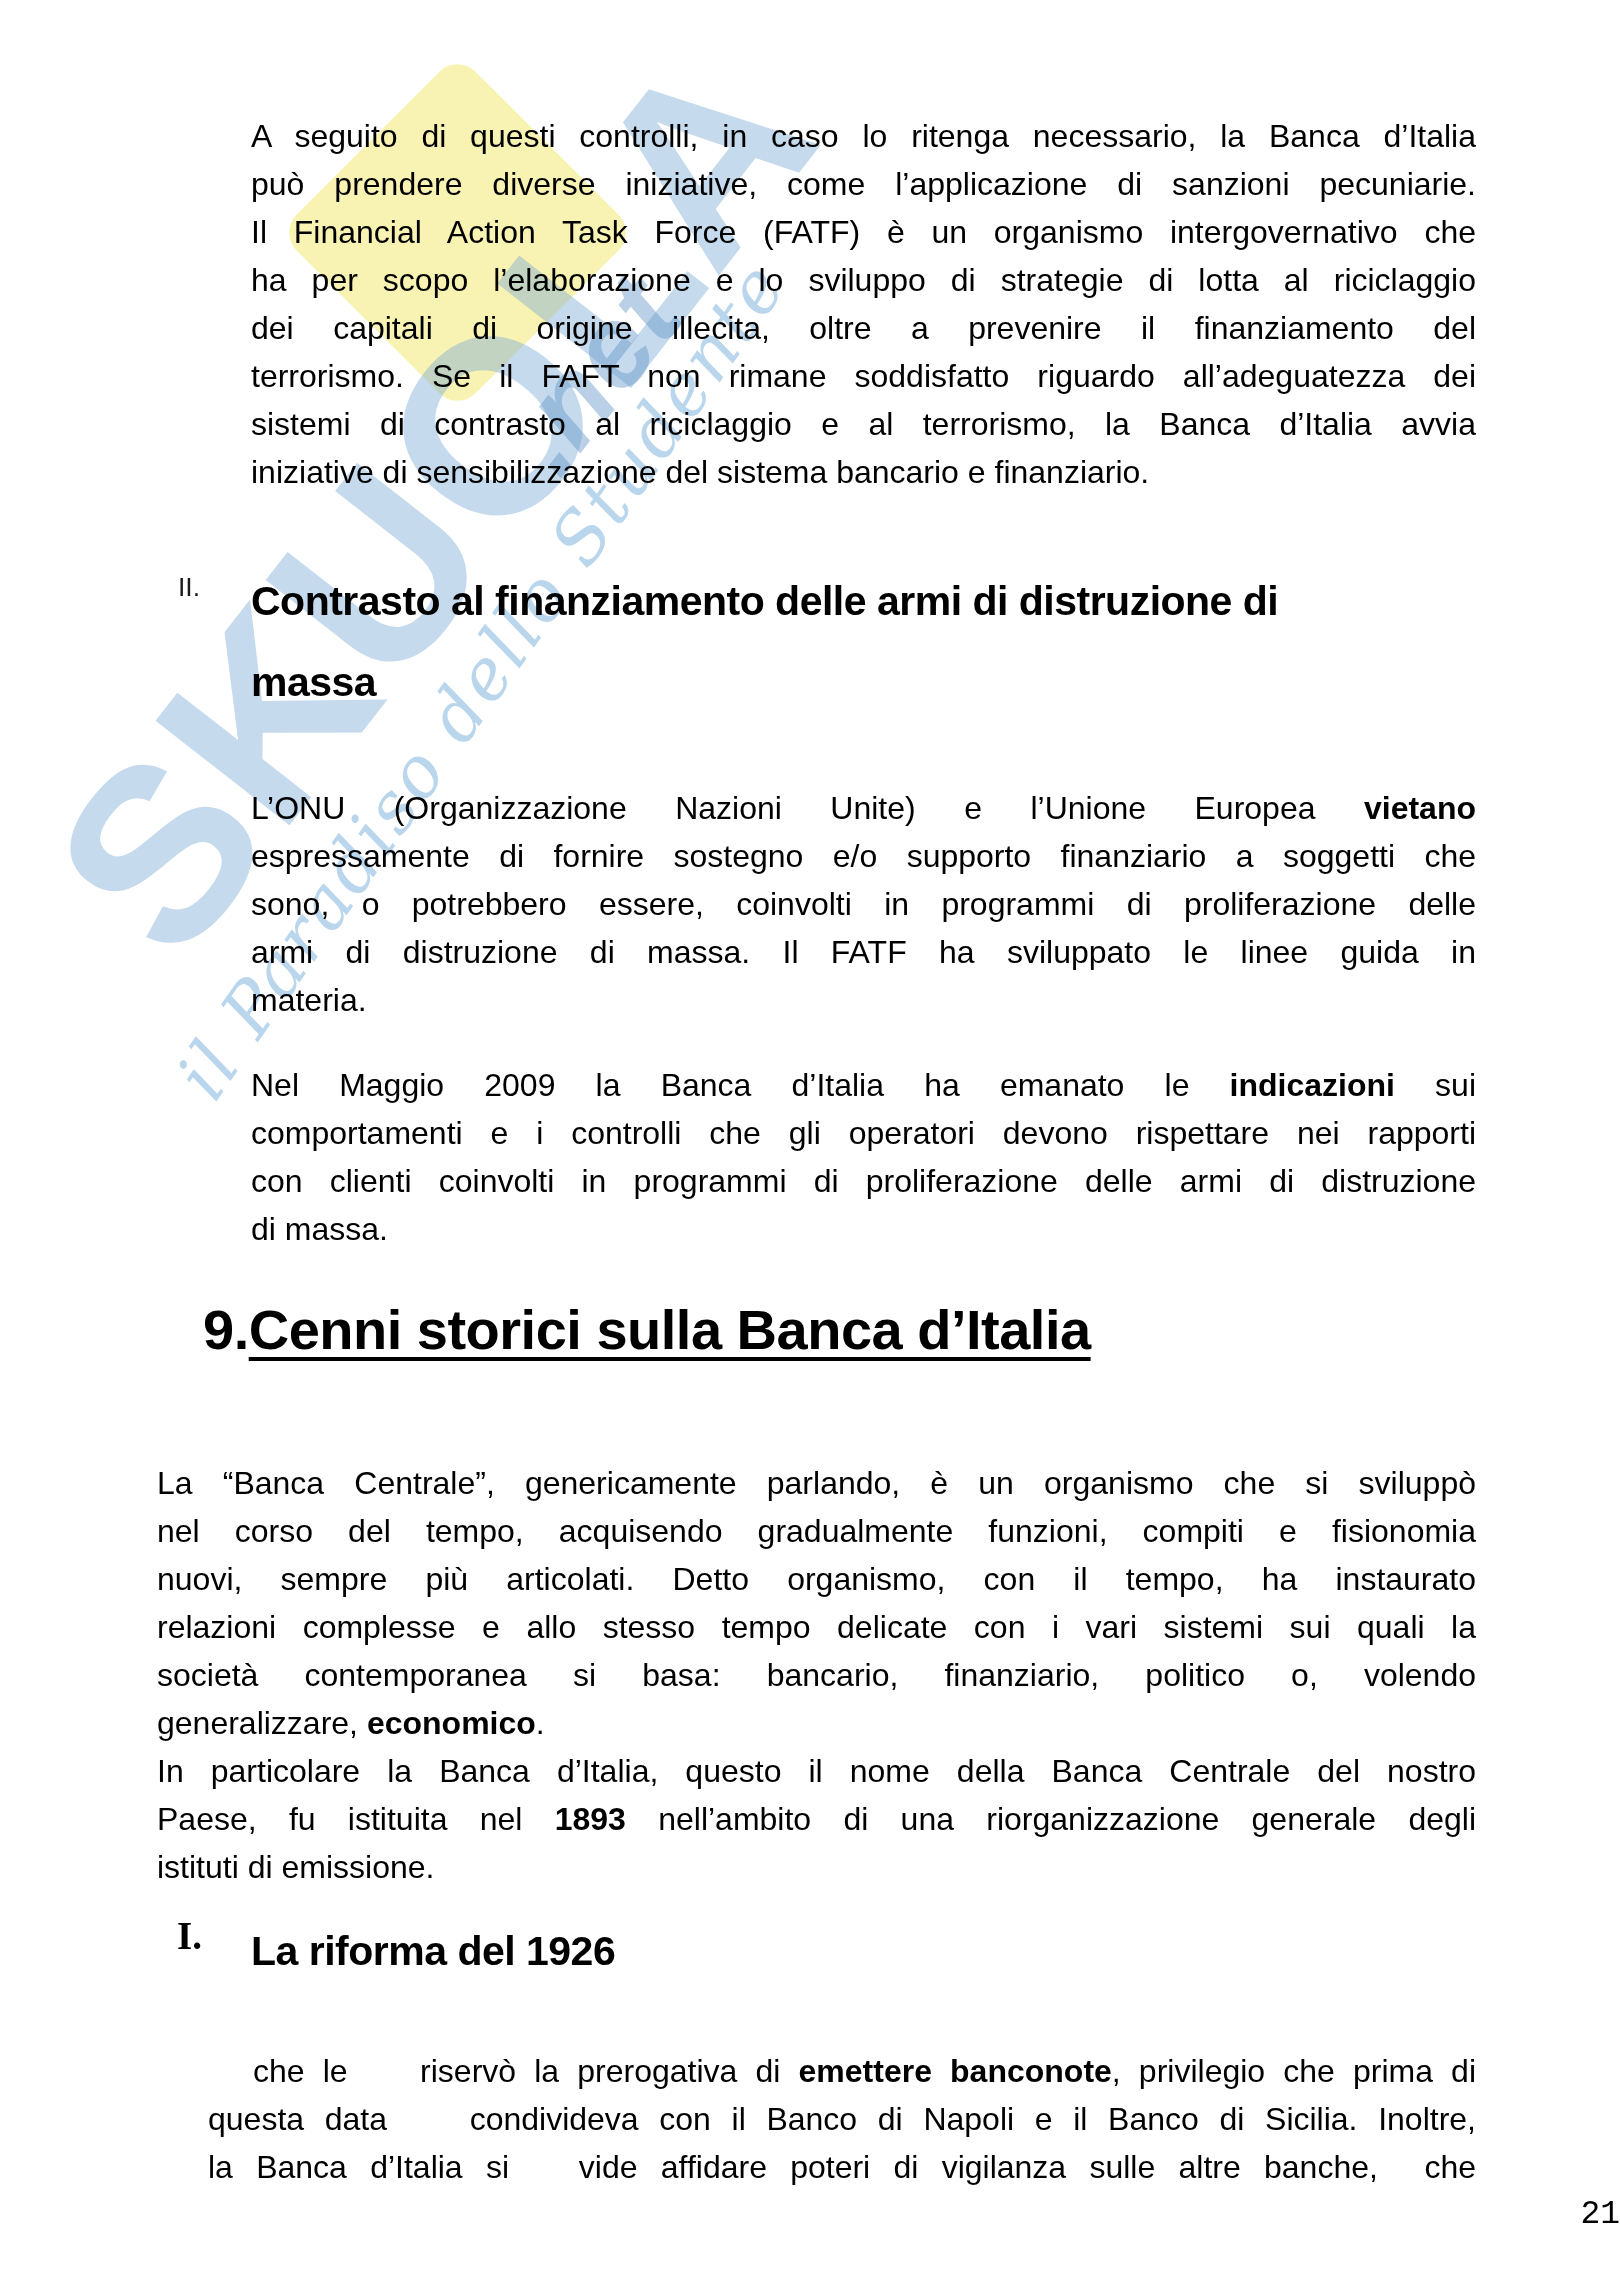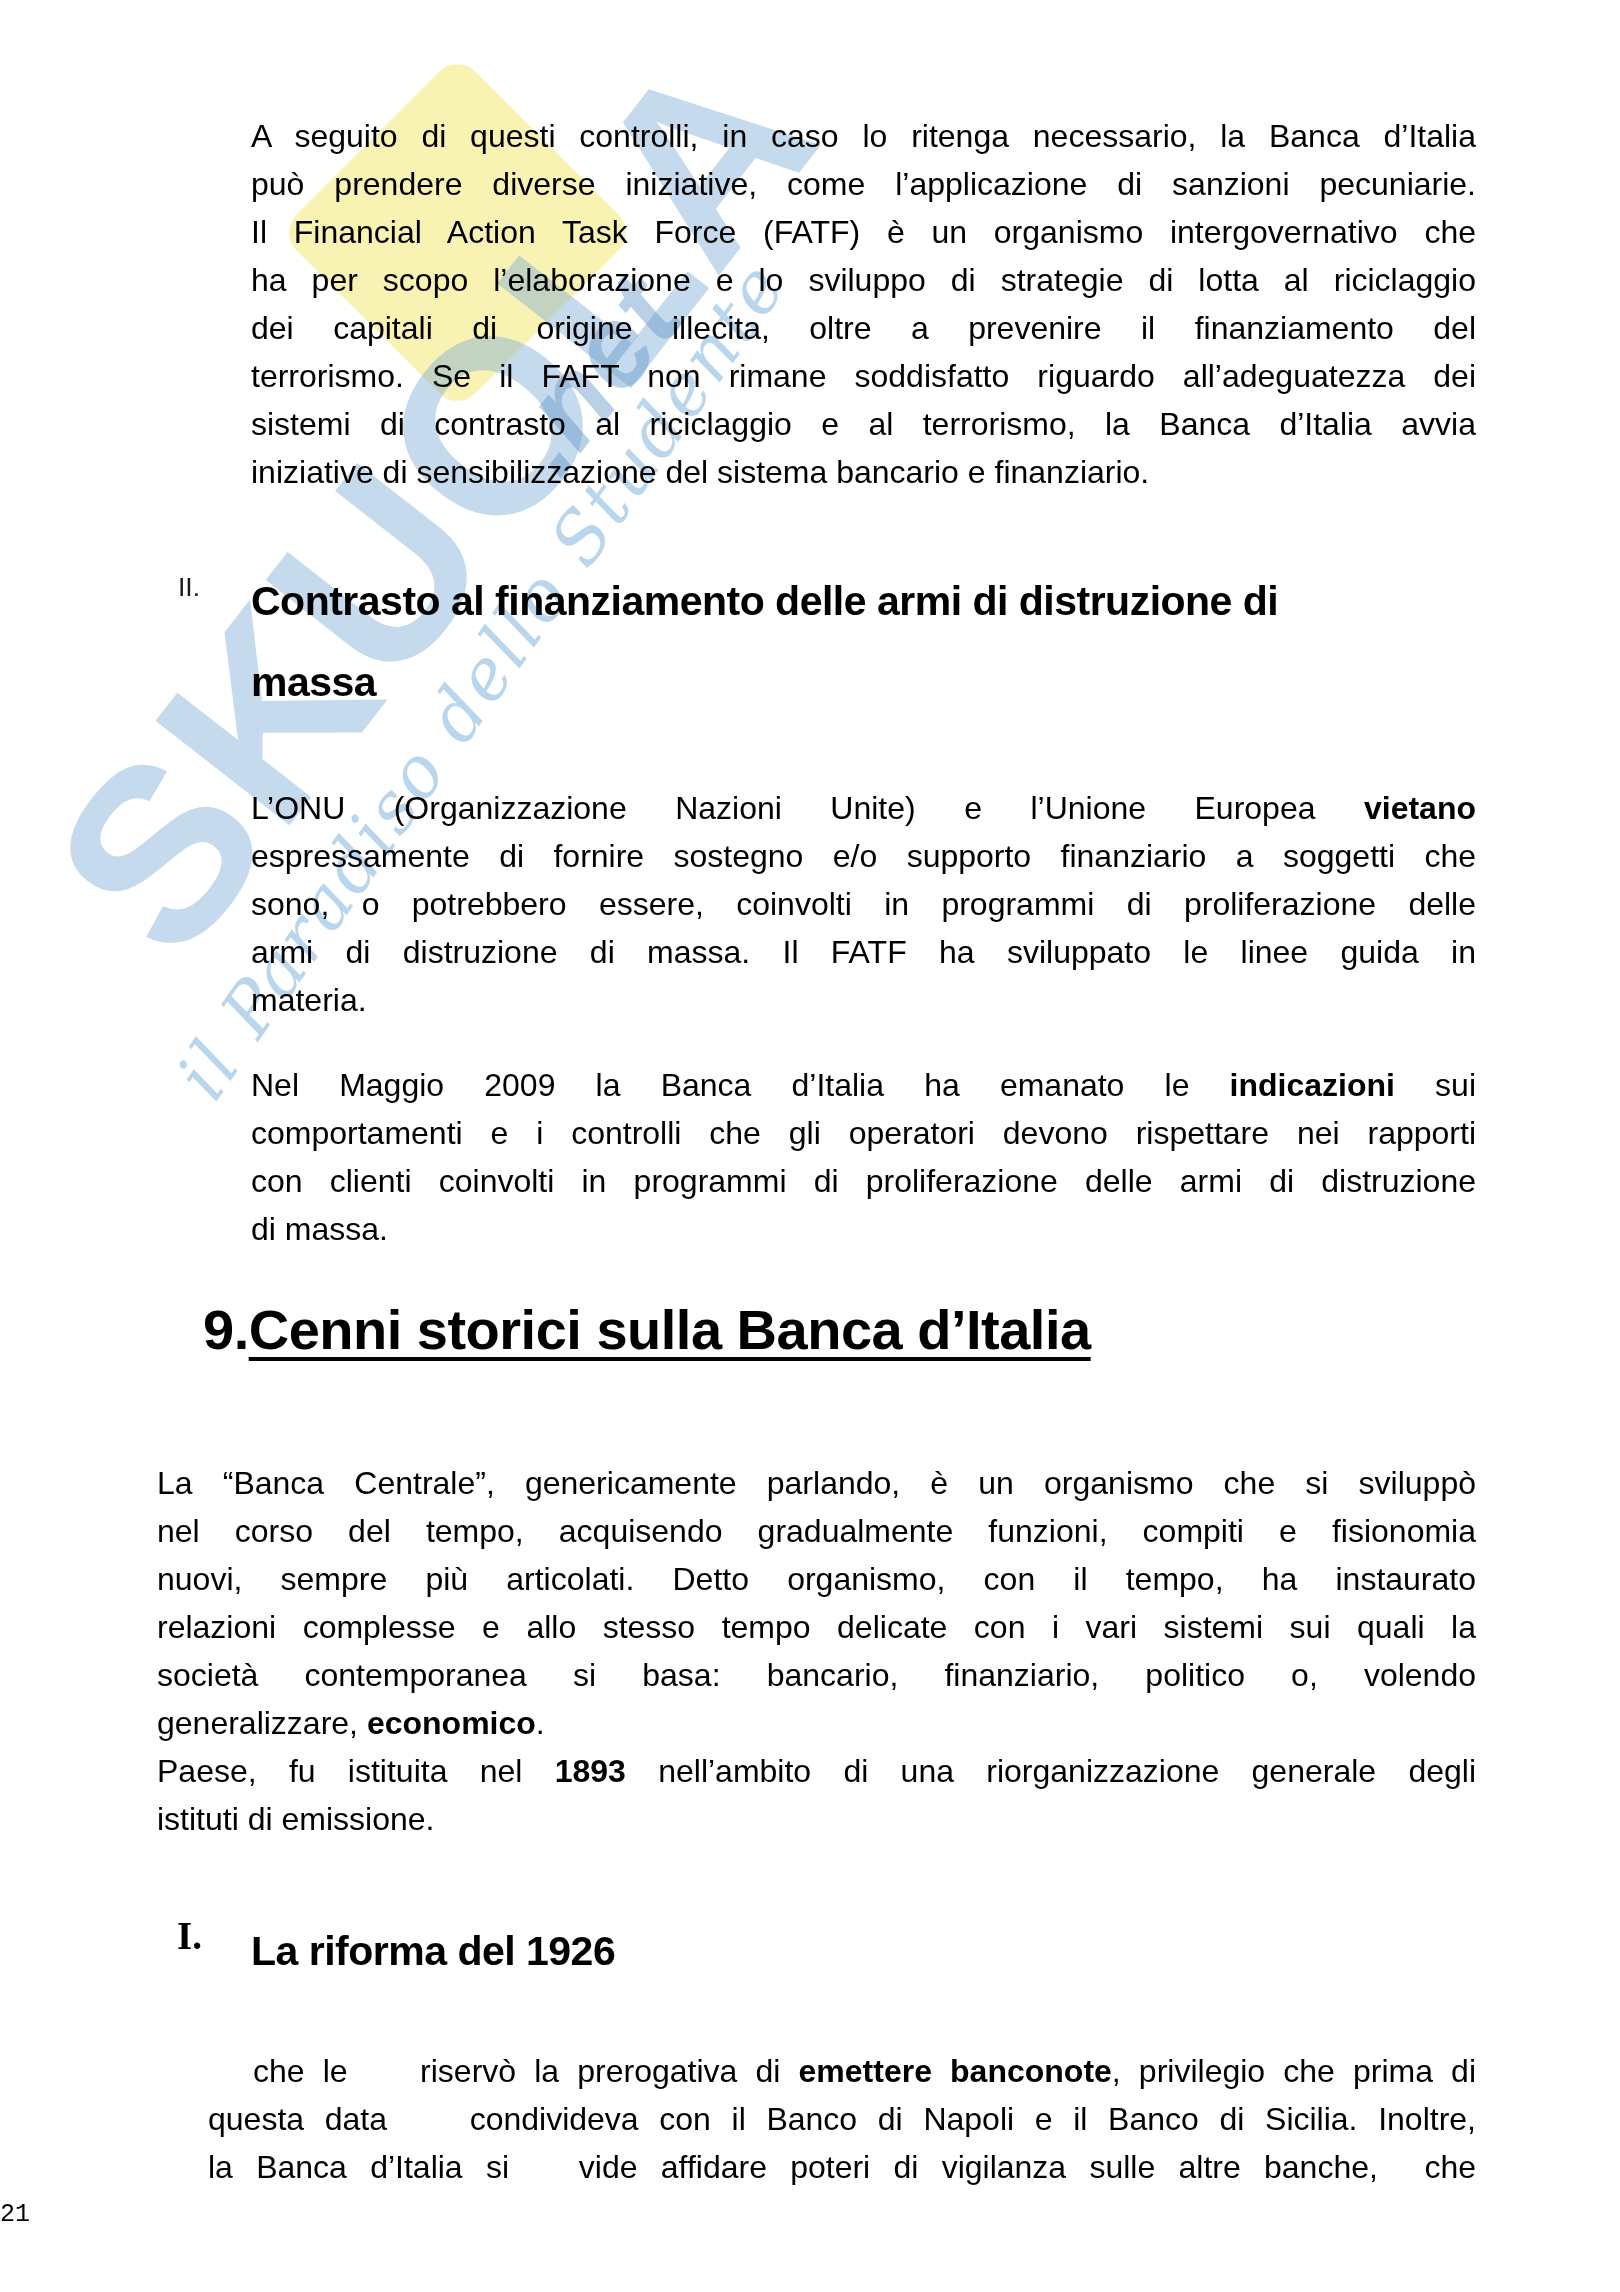--- a/index.html
+++ b/index.html
@@ -66,23 +66,23 @@
     font-family:"Liberation Serif", serif; font-weight:bold;
     font-size:39px; letter-spacing:0; line-height:1.2;
   }
   .h-main { position:absolute; z-index:2; left:203px;
             font-weight:bold; font-size:56px; line-height:55px; letter-spacing:-0.5px; }
   .h-main .h-title { text-decoration:underline; text-decoration-thickness:3.9px; text-underline-offset:7.8px; }
 
   
   .pagenum {
     position:absolute; z-index:2; left:0; width:1620px; top:2198px;
-    text-align:left;
+    text-align:right;
     font-family:"Liberation Mono", monospace;
-    font-size:25px; line-height:33px;
+    font-size:33px; line-height:33px;
   }
 </style>
 </head>
 <body>
 
 <div class="page">
 
   <div class="wm">
     <div class="wm-diamond"></div>
     <div class="wm-brand">SKUOLA</div>
@@ -128,20 +128,21 @@
 
   <div class="txt block-b" style="top:1423px">
       <div class="tline">La “Banca Centrale”, genericamente parlando, è un organismo che si sviluppò</div>
       <div class="tline">nel corso del tempo, acquisendo gradualmente funzioni, compiti e fisionomia</div>
       <div class="tline">nuovi, sempre più articolati. Detto organismo, con il tempo, ha instaurato</div>
       <div class="tline">relazioni complesse e allo stesso tempo delicate con i vari sistemi sui quali la</div>
       <div class="tline">società contemporanea si basa: bancario, finanziario, politico o, volendo</div>
       <div class="tline tlast">generalizzare, <b>economico</b>.</div>
     </div>
   <div class="txt block-b" style="top:1711px">
+      <div class="tline">In particolare la Banca d’Italia, questo il nome della Banca Centrale del nostro</div>
       <div class="tline">Paese, fu istituita nel <b>1893</b> nell’ambito di una riorganizzazione generale degli</div>
       <div class="tline tlast">istituti di emissione.</div>
     </div>
 
   <div class="h-list" style="top:1911px">
     <span class="h-marker-serif">I.</span>
     <div>La riforma del 1926</div>
   </div>
 
   <div class="txt block-c cont first-indent" style="top:2011px">

